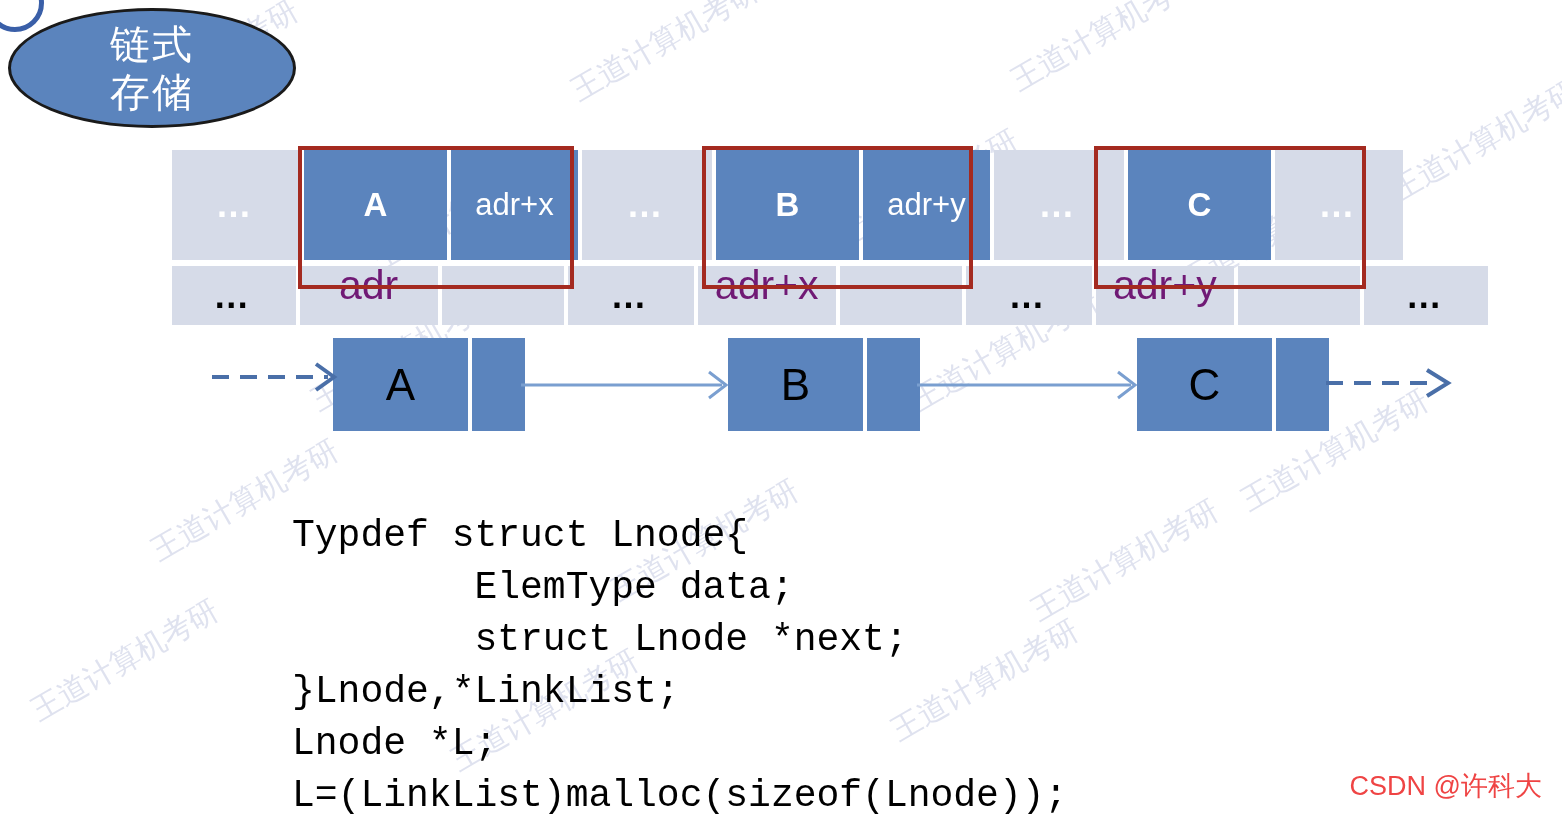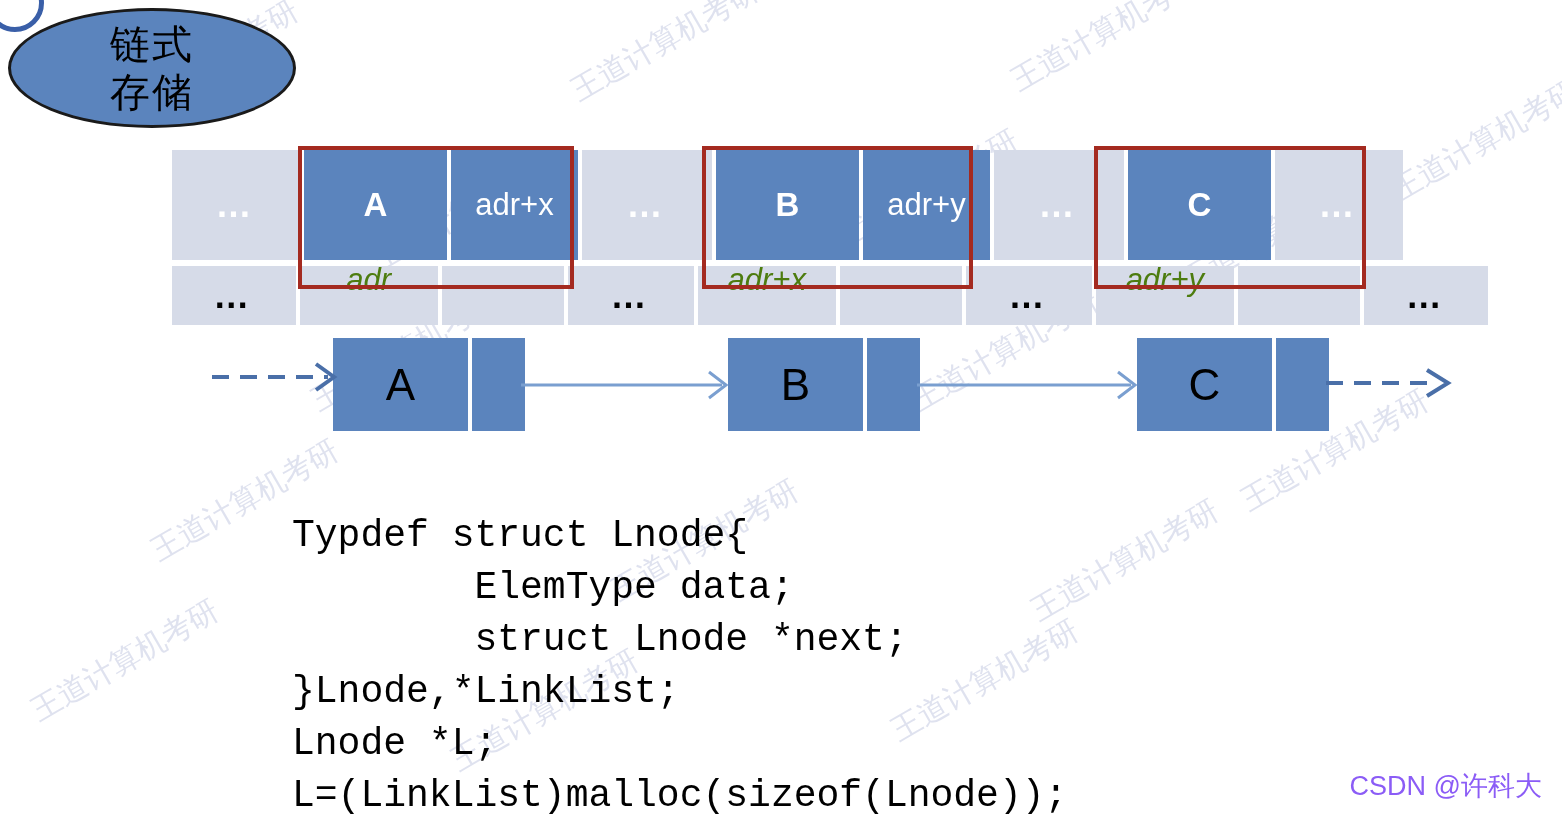--- a/index.html
+++ b/index.html
@@ -36,21 +36,21 @@
     width: 288px;
     height: 120px;
     background: #5b84bd;
     border: 3px solid #1a1a1a;
     border-radius: 50%;
     box-sizing: border-box;
     display: flex;
     flex-direction: column;
     align-items: center;
     justify-content: center;
-    color: #000000;
+    color: #ffffff;
   }
   .title-ellipse span {
     font-size: 40px;
     line-height: 48px;
     letter-spacing: 2px;
     white-space: nowrap;
   }
 
   
   .mem-grid {
@@ -106,29 +106,28 @@
     color: #ffffff;
     letter-spacing: 5px;
   }
   .dots-black {
     font-size: 36px;
     font-weight: bold;
     color: #000000;
     letter-spacing: 5px;
   }
   .addr {
-    font-size: 31px;
-    color: #4d7c0f;
+    font-size: 41px;
+    color: #701a75;
     position: absolute;
     top: -4px;
     left: 0;
     width: 100%;
     text-align: center;
     white-space: nowrap;
-    font-style: italic;
   }
 
   
   .redbox {
     position: absolute;
     border: 4px solid #a42a20;
     box-sizing: border-box;
     pointer-events: none;
   }
 
@@ -188,21 +187,21 @@
     font-size: 30px;
     transform: rotate(-30deg);
     white-space: nowrap;
     pointer-events: none;
     user-select: none;
   }
   .csdn {
     position: absolute;
     right: 20px;
     bottom: 18px;
-    color: #8b5cf6;
+    color: #ef4444;
     font-size: 27px;
     white-space: nowrap;
   }
 </style>
 </head>
 <body>
 
 <div id="stage">
 
   <div class="wm" style="left:100px;  top:40px;">王道计算机考研</div>

